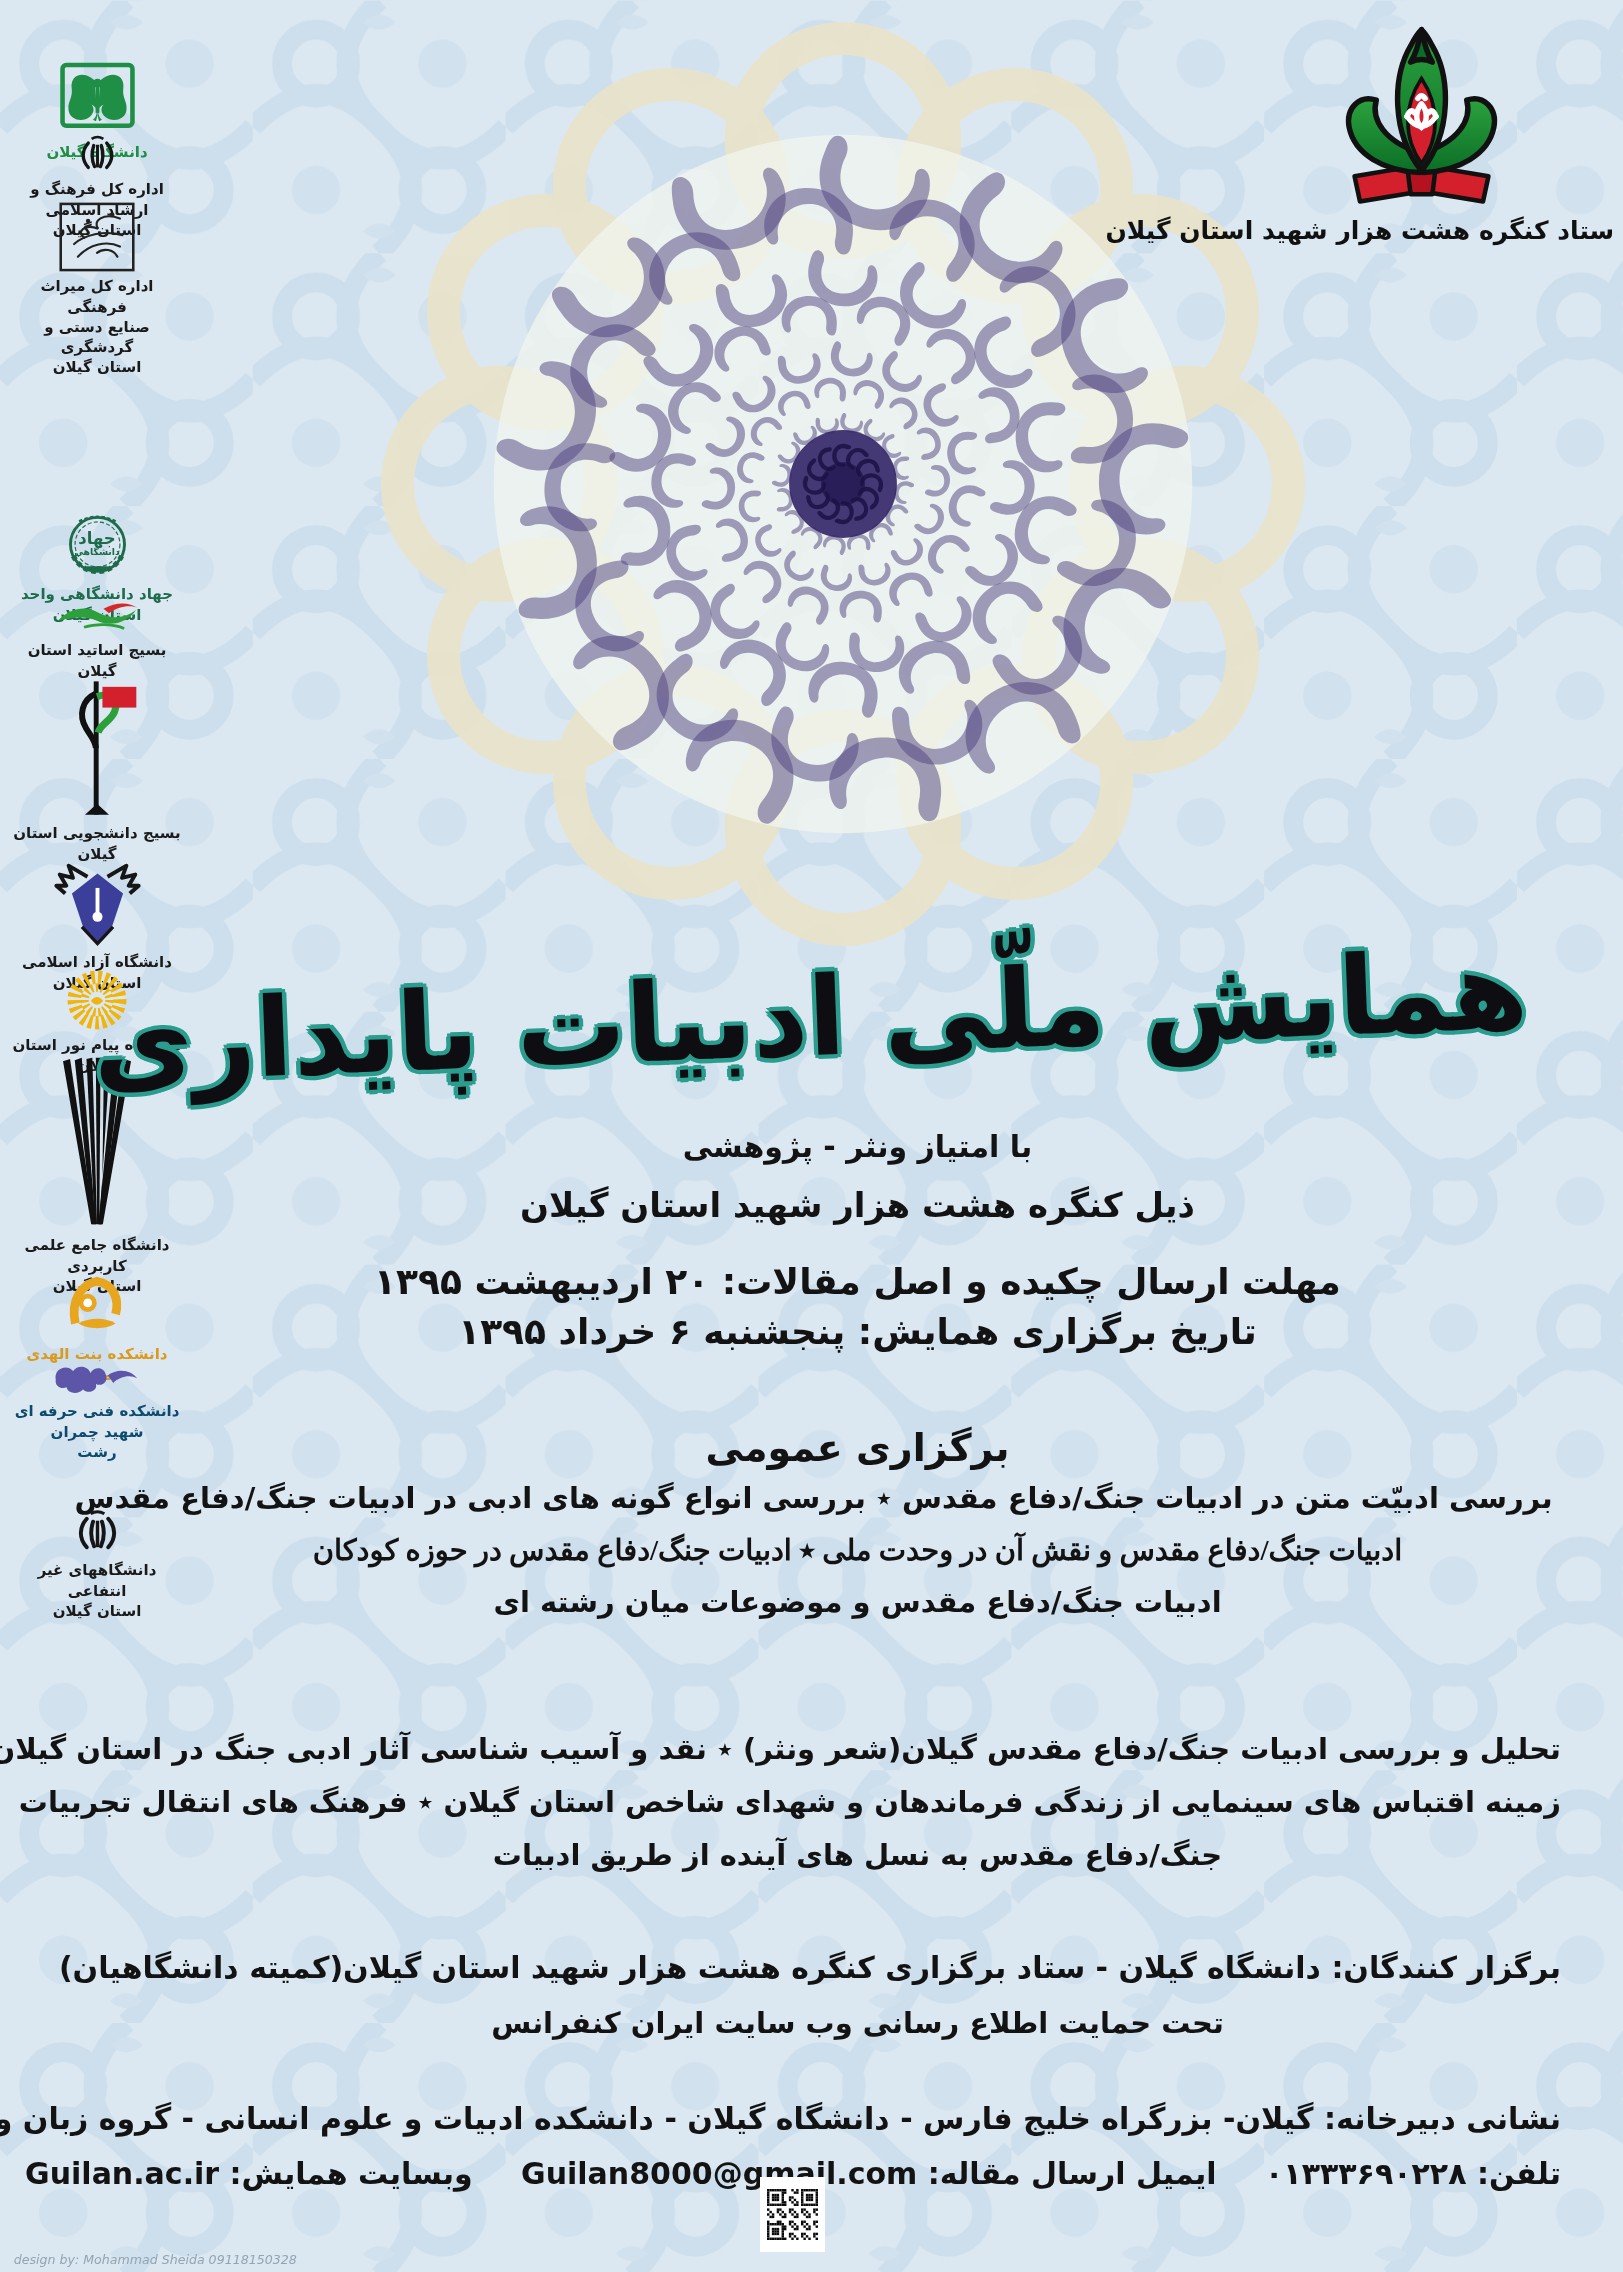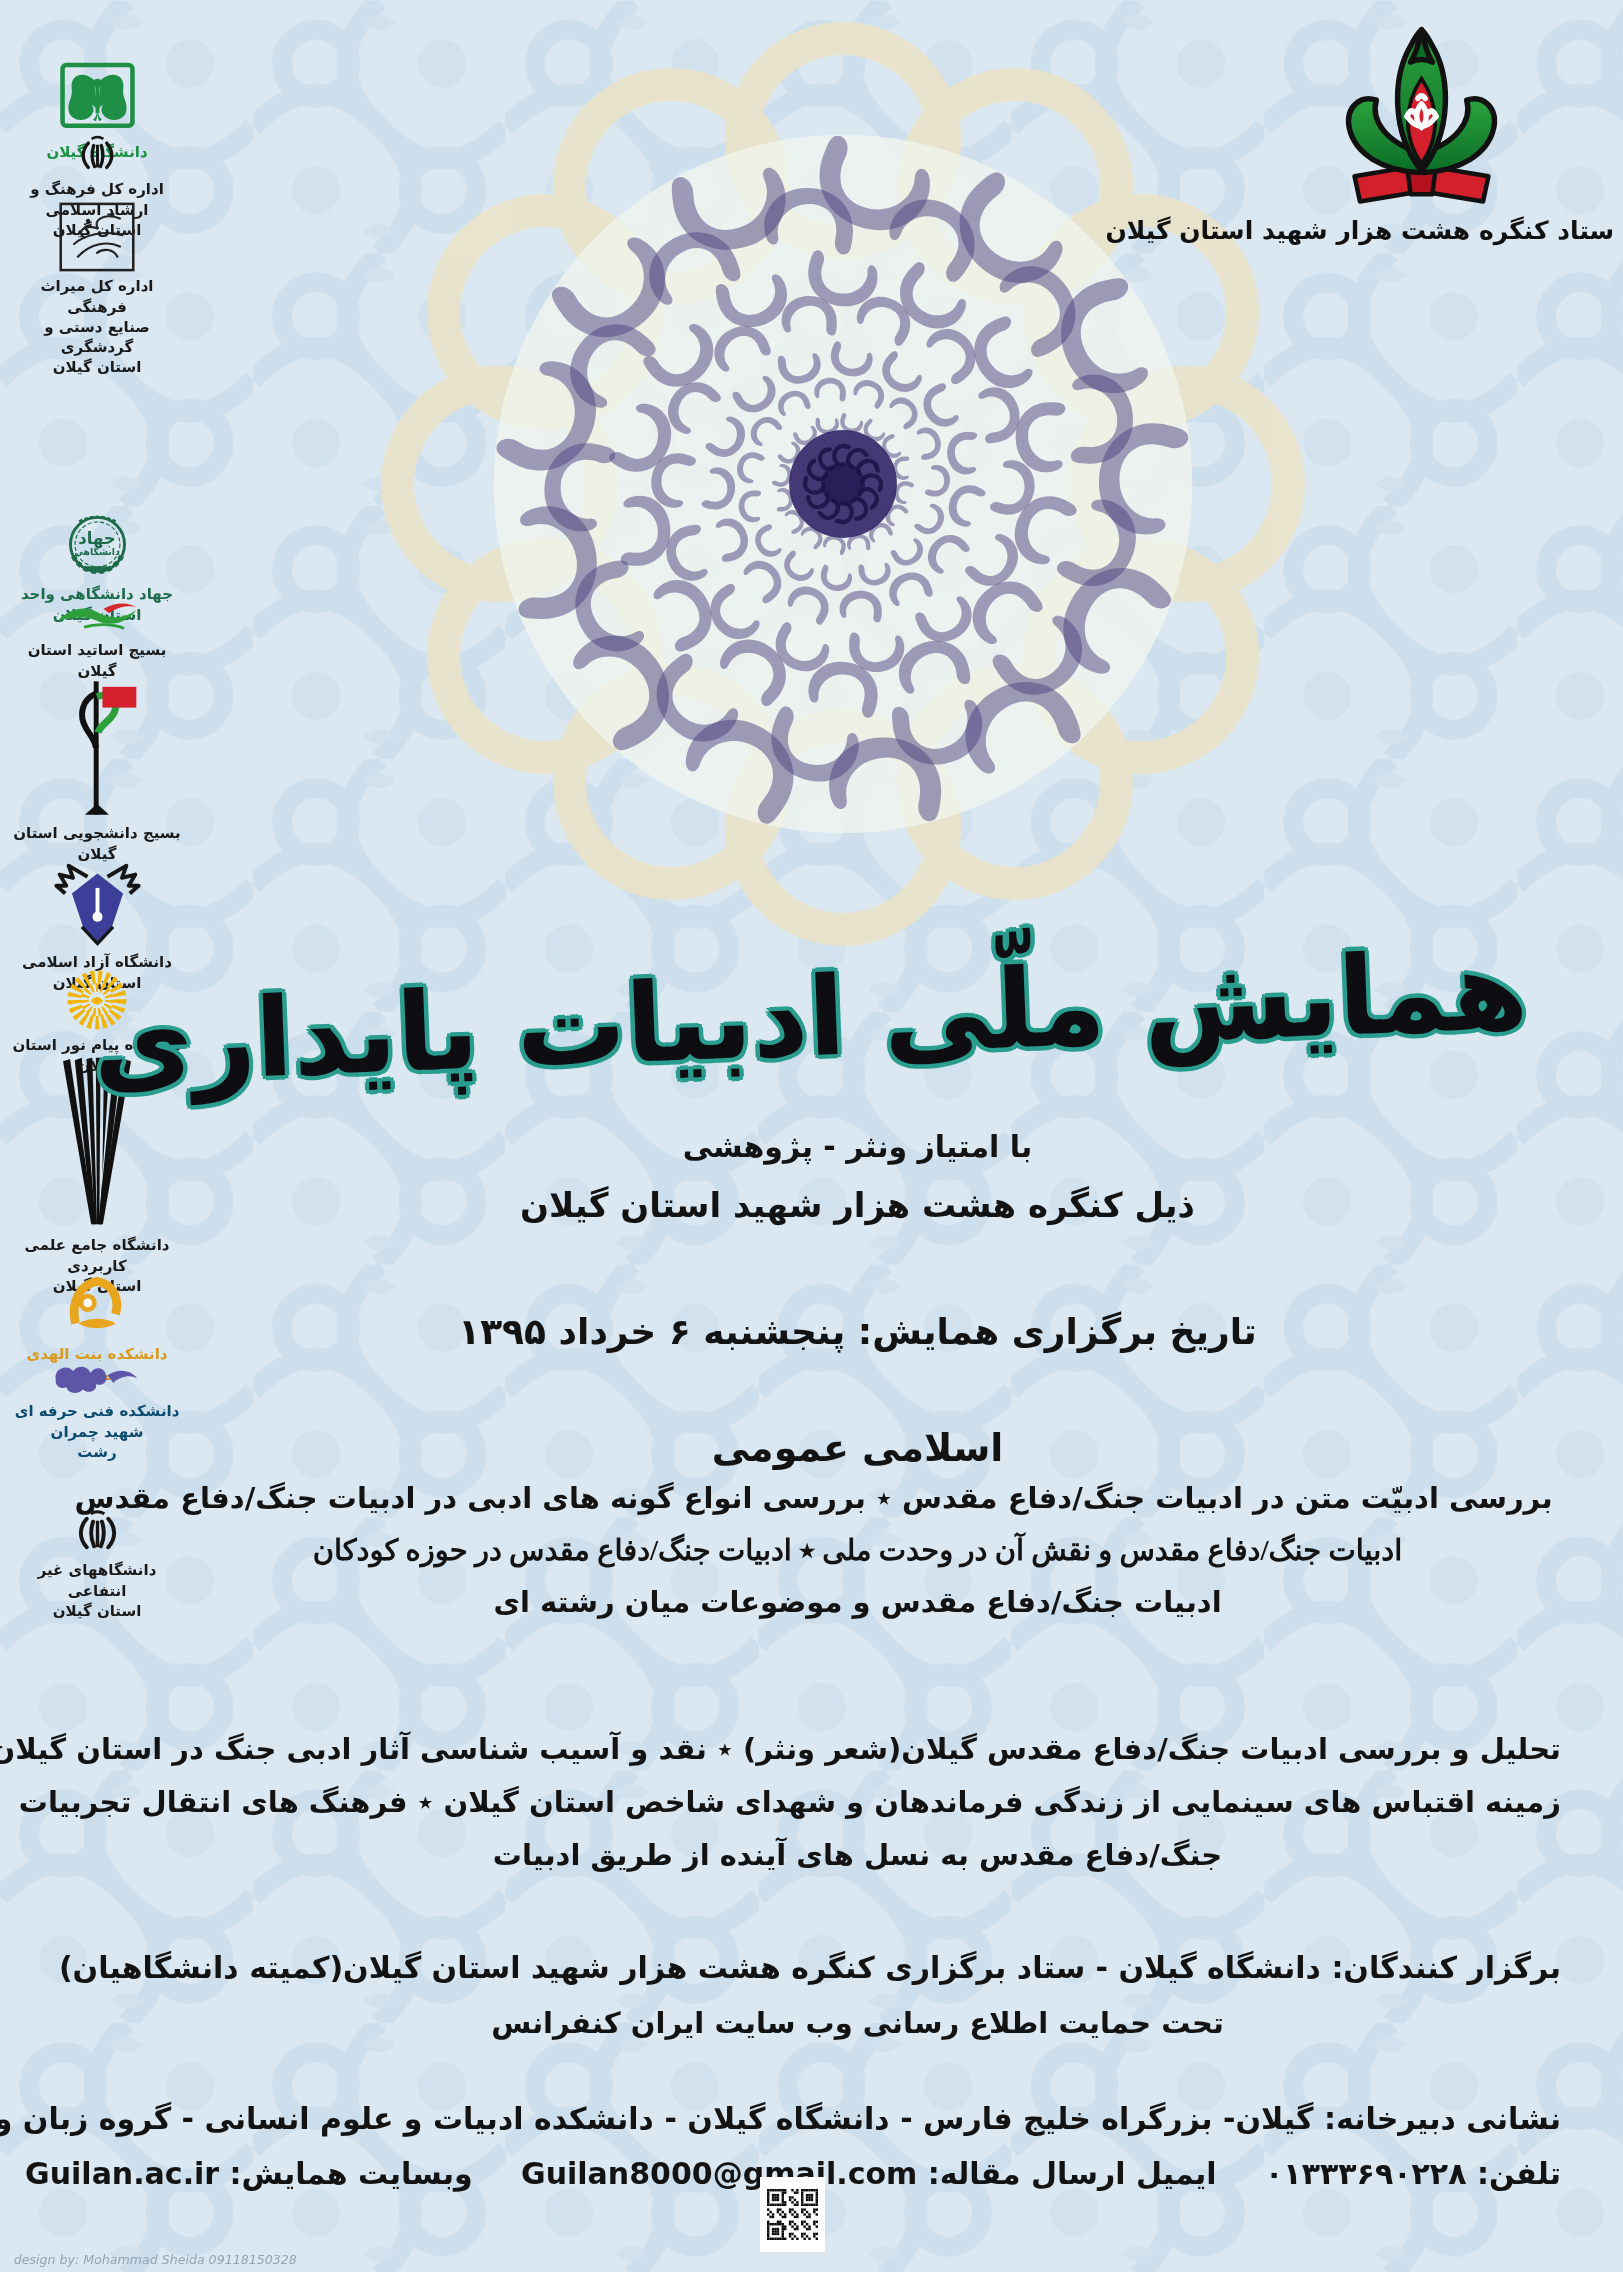--- a/index.html
+++ b/index.html
@@ -470,23 +470,24 @@
       </g>
     </svg>
     <div class="congress-caption">ستاد کنگره هشت هزار شهید استان گیلان</div>
   </header>
 
   <h1 class="line main-title">همایش ملّی ادبیات پایداری</h1>
 
   <p class="line sub1">با امتیاز ونثر - پژوهشی</p>
   <p class="line sub2">ذیل کنگره هشت هزار شهید استان گیلان</p>
 
+  <p class="line d1">مهلت ارسال چکیده و اصل مقالات: ۲۰ اردیبهشت ۱۳۹۵</p>
   <p class="line d2">تاریخ برگزاری همایش: پنجشنبه ۶ خرداد ۱۳۹۵</p>
 
-  <h2 class="line sec-h gh">اسلامی عمومی</h2>
+  <h2 class="line sec-h gh">برگزاری عمومی</h2>
   <p class="line themes wide g1">بررسی ادبیّت متن در ادبیات جنگ/دفاع مقدس  ٭  بررسی انواع گونه های ادبی در ادبیات جنگ/دفاع مقدس</p>
   <p class="line themes g2">ادبیات جنگ/دفاع مقدس و نقش آن در وحدت ملی  ٭  ادبیات جنگ/دفاع مقدس در حوزه کودکان</p>
   <p class="line themes g3">ادبیات جنگ/دفاع مقدس و موضوعات میان رشته ای</p>
 
   <p class="line themes wide s1">تحلیل و بررسی ادبیات جنگ/دفاع مقدس گیلان(شعر ونثر) ٭ نقد و آسیب شناسی آثار ادبی جنگ در استان گیلان</p>
   <p class="line themes wide s2">زمینه اقتباس های سینمایی از زندگی فرماندهان و شهدای شاخص استان گیلان ٭ فرهنگ های انتقال تجربیات</p>
   <p class="line themes s3">جنگ/دفاع مقدس به نسل های آینده از طریق ادبیات</p>
 
   <p class="line wide org"><span class="lead">برگزار کنندگان:</span><span> دانشگاه گیلان - ستاد برگزاری کنگره هشت هزار شهید استان گیلان(کمیته دانشگاهیان)</span></p>
   <p class="line support">تحت حمایت اطلاع رسانی وب سایت ایران کنفرانس</p>

